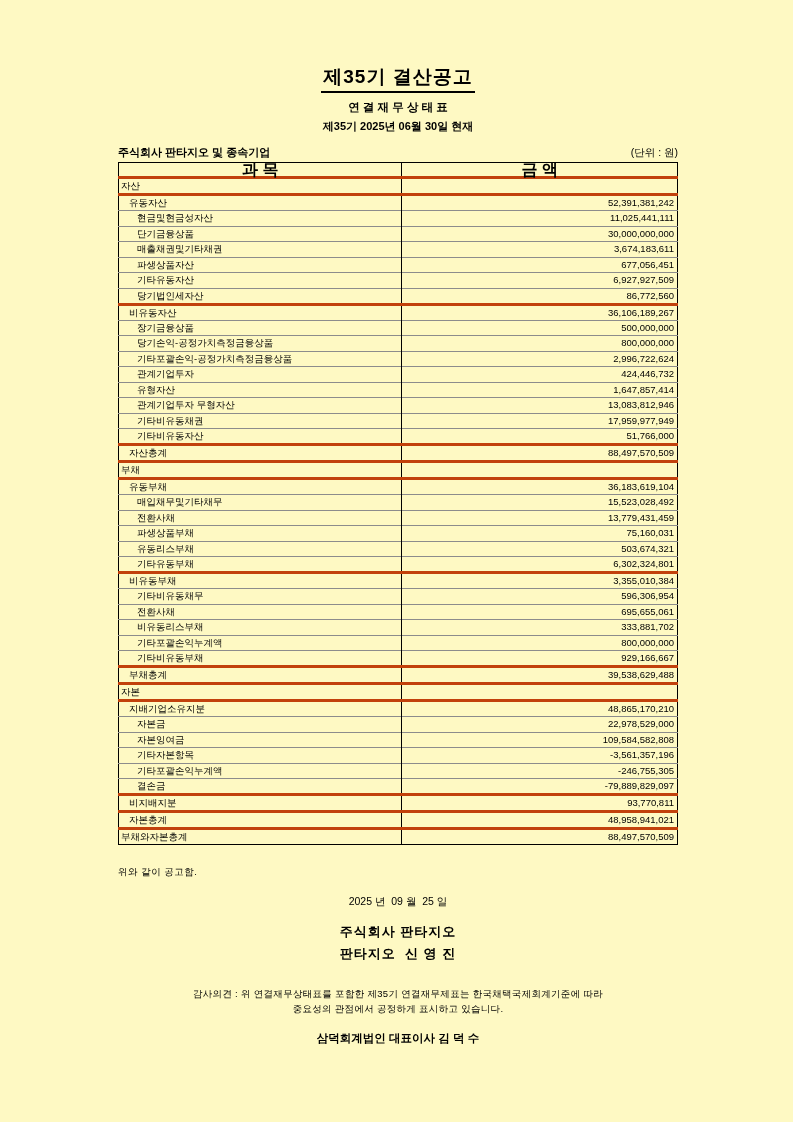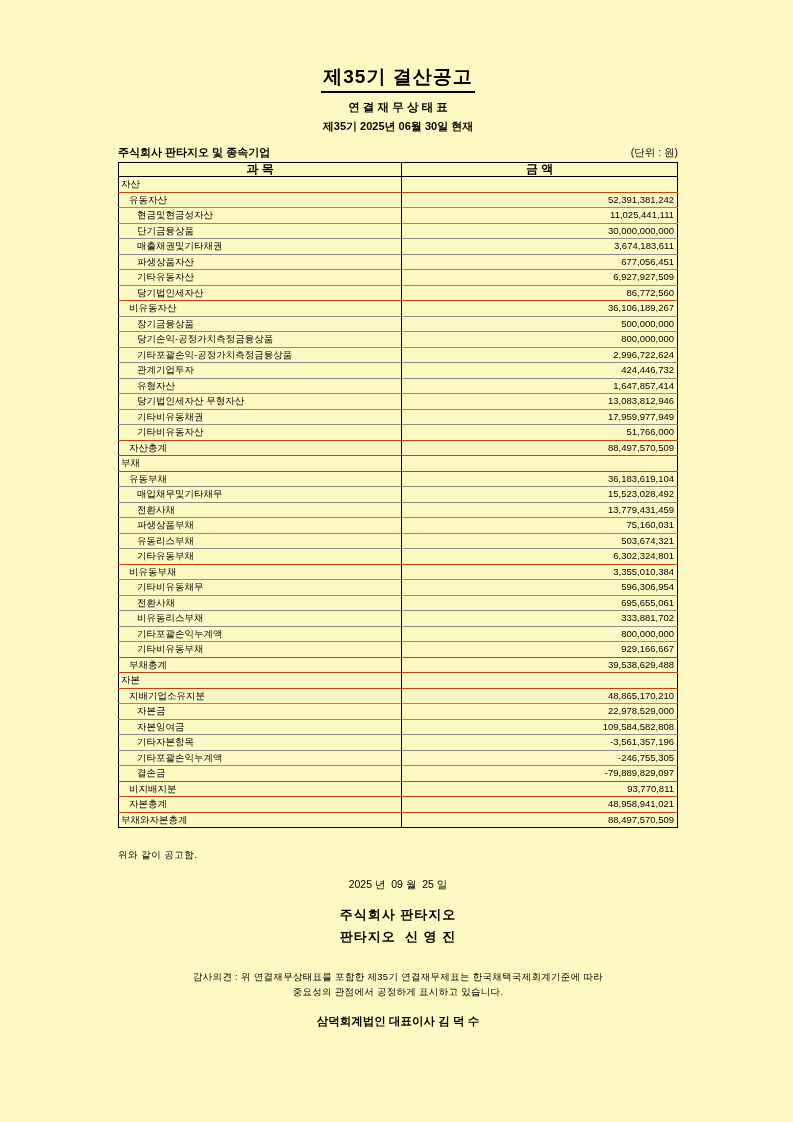--- a/index.html
+++ b/index.html
@@ -49,38 +49,38 @@
   
   table.fin-table {
     width: 100%;
     border-collapse: collapse;
     table-layout: fixed;
   }
   table.fin-table { border: 1.5px solid #000; }
   .fin-table col.c-item { width: 50.7%; }
   .fin-table col.c-amount { width: 49.3%; }
   .fin-table th {
-    font-size: 12px;
+    font-size: 16px;
     font-weight: bold;
     height: 14px;
     line-height: 13px;
     border-bottom: 1.5px solid #000;
     white-space: pre;
   }
   .fin-table th + th { border-left: 1px solid #000; }
   .fin-table td {
     font-size: 9.5px;
     height: 15.5px;
     line-height: 14px;
     border-top: 1px solid #8c8c8c;
     overflow: hidden;
     white-space: nowrap;
   }
   .fin-table td.amount { border-left: 1px solid #000; text-align: right; padding-right: 3px; }
-  .fin-table tr.strong td { border-top: 1px solid #c2410c; }
+  .fin-table tr.strong td { border-top: 3px solid #c2410c; }
   .fin-table td.indent-0 { padding-left: 2px; }
   .fin-table td.indent-1 { padding-left: 10px; }
   .fin-table td.indent-2 { padding-left: 18px; }
   
   .notice { margin-top: 21px; font-size: 9.5px; letter-spacing: 0.5px; }
   .date-line { margin-top: 16px; text-align: center; font-size: 10.5px; white-space: pre; }
   .sig-company { margin-top: 14px; text-align: center; font-size: 13px; font-weight: bold; letter-spacing: 1px; }
   .sig-ceo { margin-top: 4px; text-align: center; font-size: 13px; font-weight: bold; white-space: pre; letter-spacing: 1px; }
   .opinion { margin-top: 23px; text-align: center; font-size: 9.5px; line-height: 15px; letter-spacing: 0.3px; }
   .auditor { margin-top: 15px; text-align: center; font-size: 11.5px; font-weight: bold; white-space: pre; }
@@ -163,21 +163,21 @@
         </tr>
         <tr>
           <td class="item indent-2">관계기업투자</td>
           <td class="amount">424,446,732</td>
         </tr>
         <tr>
           <td class="item indent-2">유형자산</td>
           <td class="amount">1,647,857,414</td>
         </tr>
         <tr>
-          <td class="item indent-2">당기법인세자산 무형자산</td>
+          <td class="item indent-2">관계기업투자 무형자산</td>
           <td class="amount">13,083,812,946</td>
         </tr>
         <tr>
           <td class="item indent-2">기타비유동채권</td>
           <td class="amount">17,959,977,949</td>
         </tr>
         <tr>
           <td class="item indent-2">기타비유동자산</td>
           <td class="amount">51,766,000</td>
         </tr>

